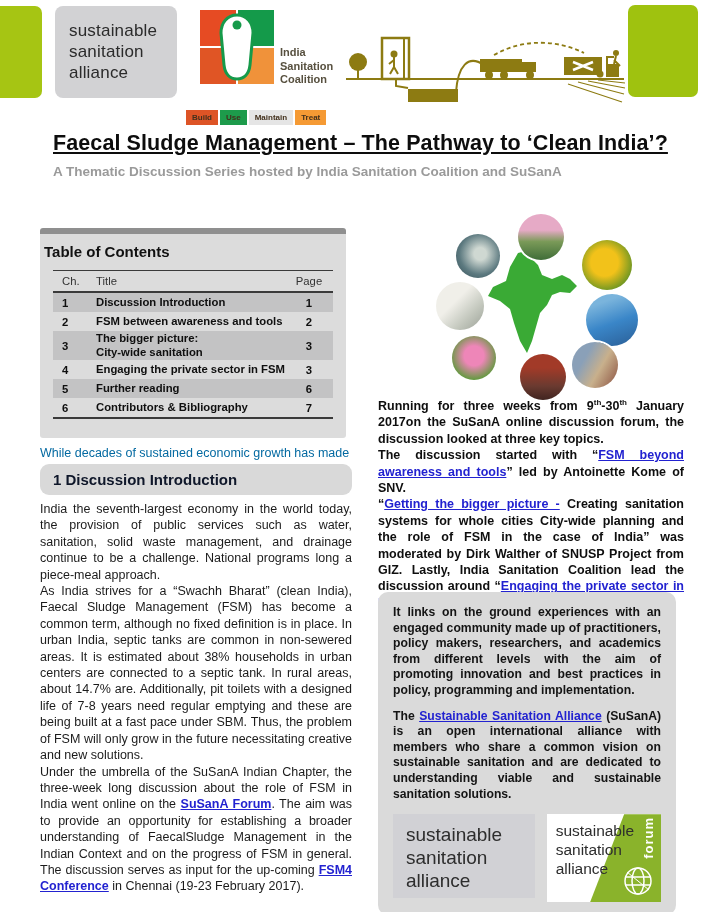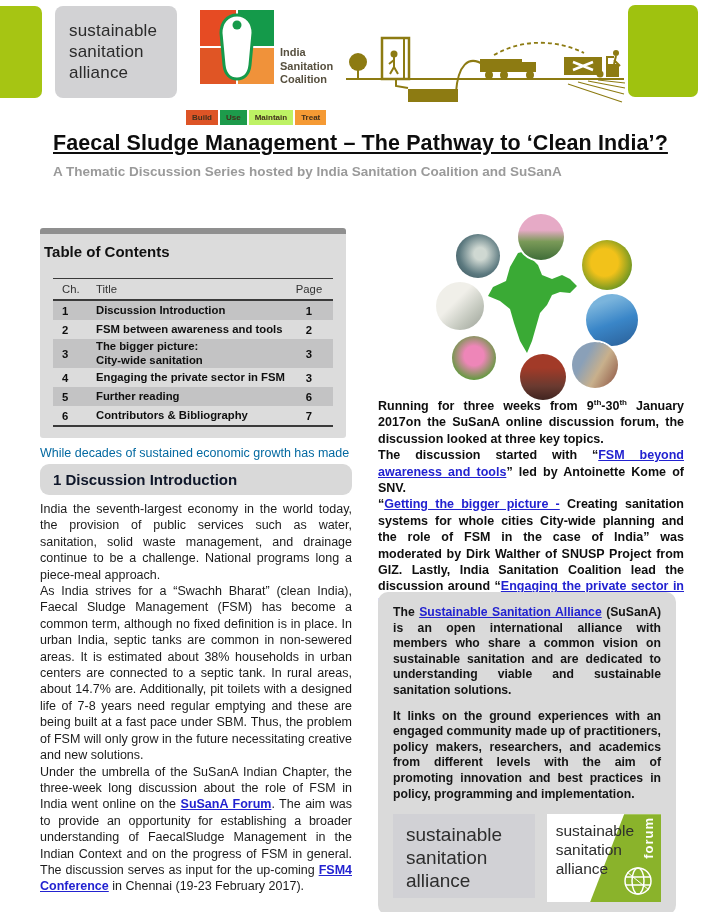--- a/index.html
+++ b/index.html
@@ -16,34 +16,34 @@
 
   .isc{position:absolute;left:198px;top:8px;width:148px;height:96px;}
   .isc-squares{position:absolute;left:2px;top:2px;width:74px;height:74px;
                display:grid;grid-template-columns:36px 36px;grid-template-rows:36px 36px;gap:2px;}
   .sq1{background:#e64b23;} .sq2{background:#149a4a;} .sq3{background:#e05525;} .sq4{background:#f0923a;}
   .isc-keyhole{position:absolute;left:17px;top:4px;}
   .isc-name{position:absolute;left:82px;top:38px;font-size:11px;line-height:13.5px;font-weight:bold;color:#57503f;}
   .isc-badges{position:absolute;left:-12px;top:80px;display:flex;gap:2px;margin-top:22px;}
   .isc-badges span{font-size:8px;font-weight:bold;color:#42301c;padding:3px 6px;white-space:nowrap;}
   .badge-build{background:#dd5426;} .badge-use{background:#1d9b4b;color:#1d3a20;}
-  .badge-maintain{background:#bef264;} .badge-treat{background:#f59a34;}
+  .badge-maintain{background:#e5e5e5;} .badge-treat{background:#f59a34;}
 
   .chain-illustration{position:absolute;left:344px;top:22px;}
 
   
   .doc-title{position:absolute;left:53px;top:131px;width:640px;font-size:21.5px;font-weight:bold;
              color:#0d0d0d;text-decoration:underline;letter-spacing:.1px;}
   .doc-subtitle{position:absolute;left:53px;top:164px;width:640px;font-size:13.5px;font-weight:bold;color:#9a9a9a;}
 
   
   .toc{position:absolute;left:40px;top:228px;width:306px;height:210px;background:#dcdcdc;
        border-top:6px solid #8f8f8f;border-radius:3px;box-sizing:border-box;}
   .toc-title{font-size:15px;font-weight:bold;color:#111;padding:9px 0 10px 4px;}
-  .toc-table{margin:8px 13px;border-top:1px solid #3a3a3a;font-size:11.3px;}
+  .toc-table{margin:0 13px;border-top:1px solid #3a3a3a;font-size:11.3px;}
   .toc-hrow{display:flex;align-items:center;height:20px;border-bottom:2px solid #3a3a3a;color:#333;}
   .toc-row{display:flex;align-items:center;min-height:17px;font-weight:bold;color:#0f0f0f;padding:1px 0;}
   .toc-row.shade{background:#c3c3c4;}
   .toc-row:last-child{border-bottom:2px solid #3a3a3a;}
   .c-ch{width:34px;padding-left:9px;flex:none;}
   .c-title{flex:1;}
   .c-title span{display:block;line-height:13.5px;}
   .c-page{width:38px;text-align:center;padding-right:5px;flex:none;}
 
   
@@ -239,22 +239,22 @@
     <div class="ph ph-street"></div>
   </div>
 
   <div class="right-col">
     <p><span>Running for three weeks from 9</span><sup>th</sup><span>-30</span><sup>th</sup><span> January 2017on the SuSanA online discussion forum, the discussion looked at three key topics.</span></p>
     <p><span>The discussion started with “</span><a class="link">FSM beyond awareness and tools</a><span>” led by Antoinette Kome of SNV.</span></p>
     <p><span>“</span><a class="link">Getting the bigger picture -</a><span> Creating sanitation systems for whole cities City-wide planning and the role of FSM in the case of India” was moderated by Dirk Walther of SNUSP Project from GIZ. Lastly, India Sanitation Coalition lead the discussion around “</span><a class="link">Engaging the private sector in FSM.</a><span>””</span></p>
   </div>
 
   <div class="susana-box">
+    <p>It links on the ground experiences with an engaged community made up of practitioners, policy makers, researchers, and academics from different levels with the aim of promoting innovation and best practices in policy, programming and implementation.</p>
     <p><span>The </span><a class="link">Sustainable Sanitation Alliance</a><span> (SuSanA) is an open international alliance with members who share a common vision on sustainable sanitation and are dedicated to understanding viable and sustainable sanitation solutions.</span></p>
-    <p>It links on the ground experiences with an engaged community made up of practitioners, policy makers, researchers, and academics from different levels with the aim of promoting innovation and best practices in policy, programming and implementation.</p>
     <div class="box-logos">
       <div class="logo-plain">
         <div>sustainable</div>
         <div>sanitation</div>
         <div>alliance</div>
       </div>
       <div class="logo-forum">
         <div class="wedge"></div>
         <div class="txt">
           <div>sustainable</div>

